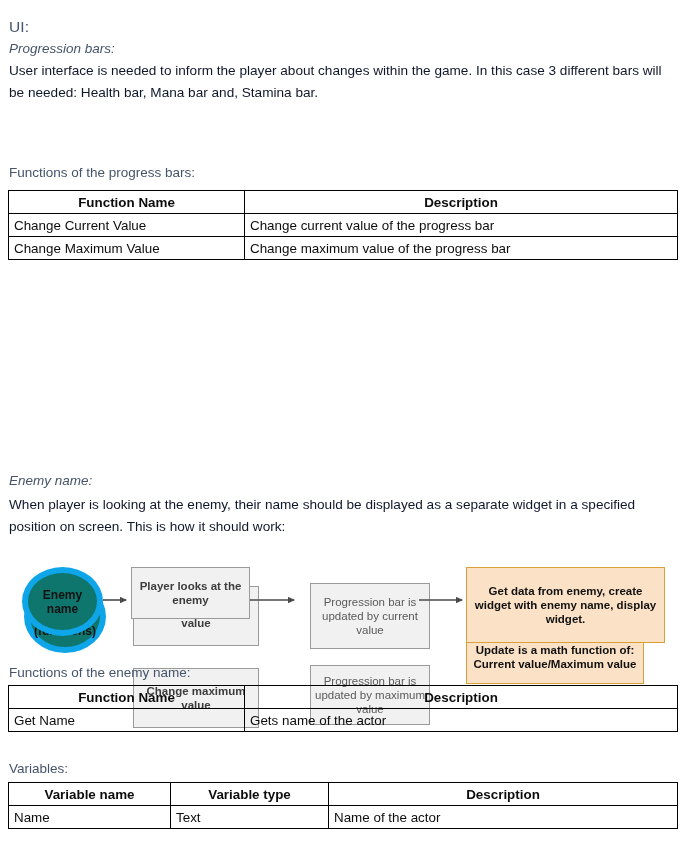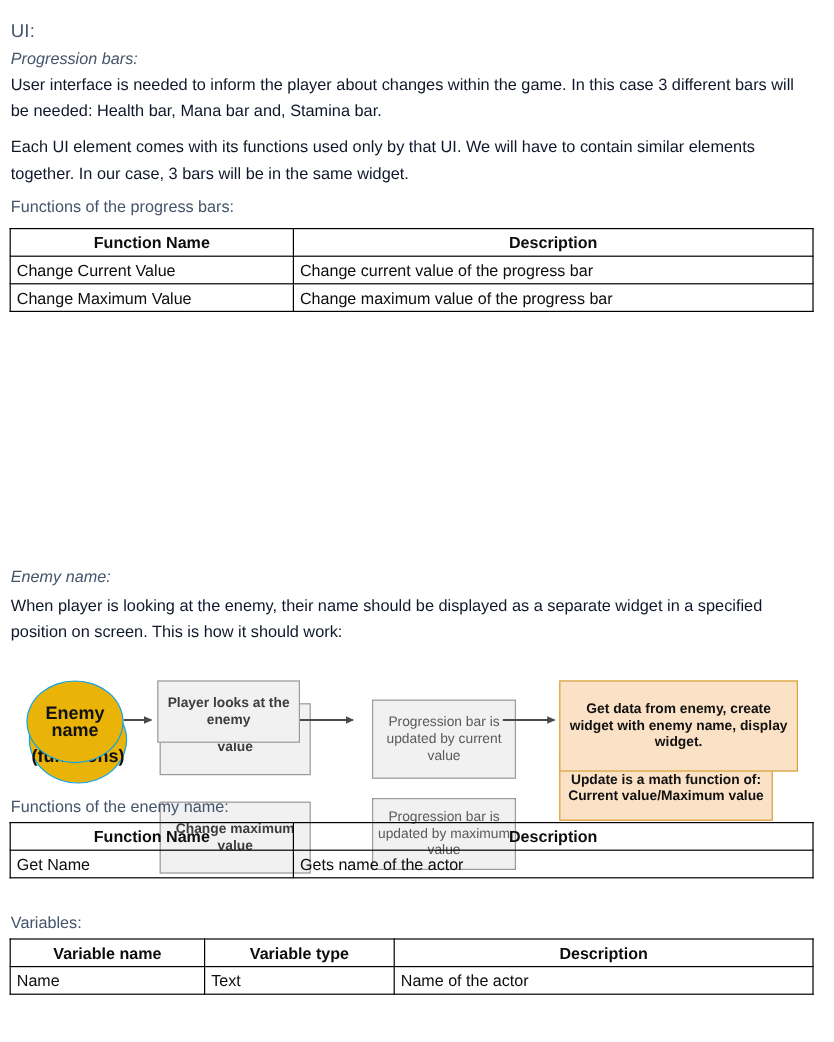--- a/index.html
+++ b/index.html
@@ -86,26 +86,26 @@
   .node {
     position: absolute;
     box-sizing: border-box;
     display: flex;
     align-items: center;
     justify-content: center;
     text-align: center;
     line-height: 14px;
   }
   .node-ellipse {
-    background: #eab308;
-    border: 1px solid #0ea5e9;
+    background: #0f766e;
+    border: 6px solid #0ea5e9;
     border-radius: 50%;
     color: #111111;
     font-weight: bold;
-    font-size: 15px;
+    font-size: 12px;
   }
   .node-gray-bold {
     background: #F1F1F1;
     border: 1px solid #9A9A9A;
     color: #3d3d3d;
     font-weight: bold;
     font-size: 11.5px;
   }
   .node-gray-plain {
     background: #F1F1F1;
@@ -127,21 +127,20 @@
 <body>
 
 <div class="page">
 
   <div class="h-main" style="top:18px;">UI:</div>
 
   <div class="h-sub" style="top:41px;">Progression bars:</div>
 
   <div class="para" style="top:60px;">User interface is needed to inform the player about changes within the game. In this case 3 different bars will be needed: Health bar, Mana bar and, Stamina bar.</div>
 
-  <div class="para" style="top:112px;">Each UI element comes with its functions used only by that UI. We will have to contain similar elements together. In our case, 3 bars will be in the same widget.</div>
 
   <div class="h-label" style="top:165px;">Functions of the progress bars:</div>
 
   <table class="tbl" style="left:8px; top:190px; width:669px;">
     <colgroup>
         <col style="width:236px;">
         <col style="width:433px;">
       </colgroup>
     <thead>
       <tr>

